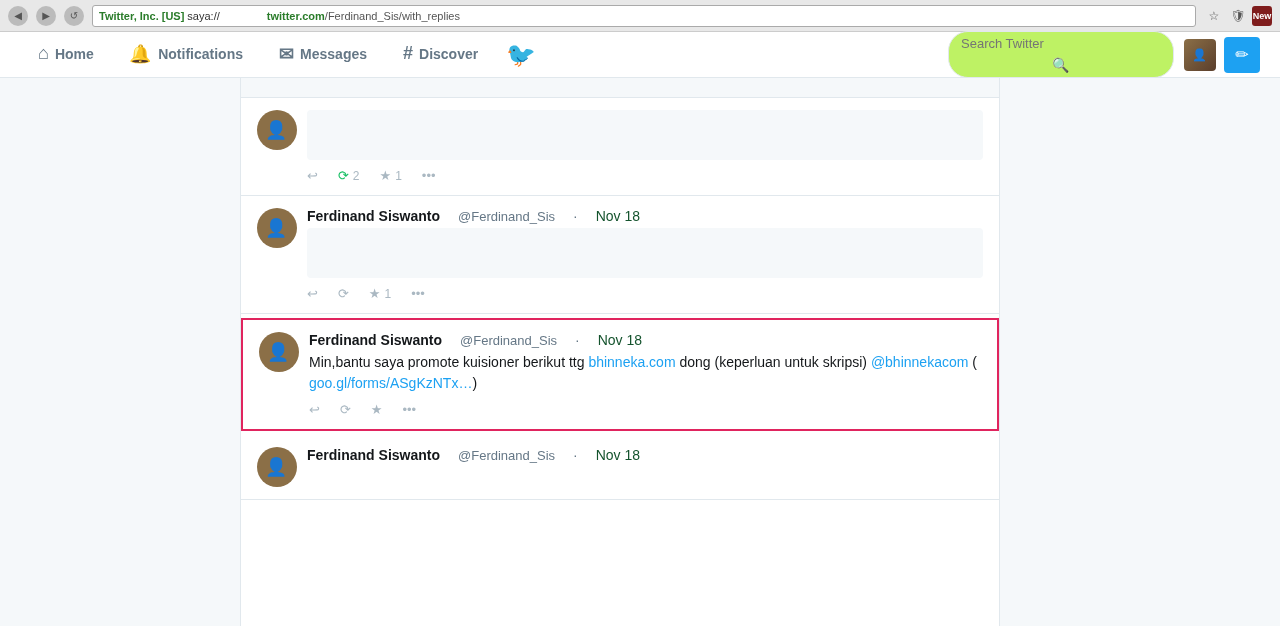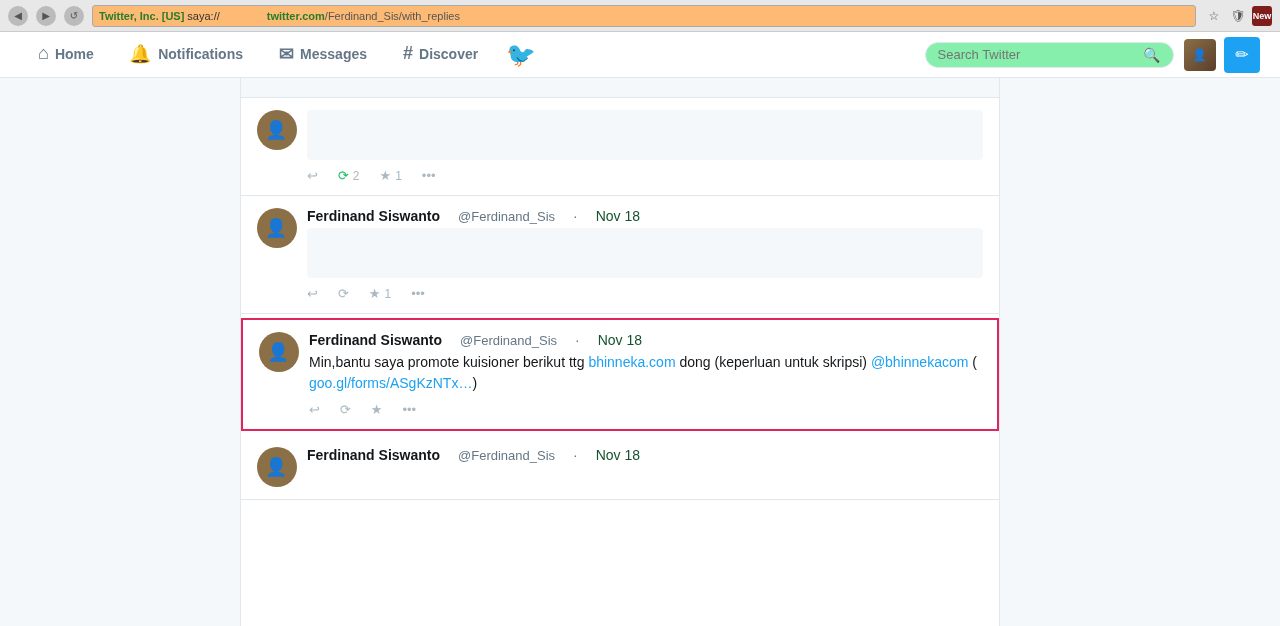--- a/index.html
+++ b/index.html
@@ -19,21 +19,21 @@
       width: 20px; height: 20px;
       background: #bbb;
       border-radius: 50%;
       display: flex; align-items: center; justify-content: center;
       cursor: pointer;
       font-size: 10px; color: #555;
     }
     .browser-url-bar {
       flex: 1;
       height: 22px;
-      background: #fdba74;
+      background: #ffffff;
       border: 1px solid #aaa;
       border-radius: 3px;
       display: flex; align-items: center;
       padding: 0 6px;
       font-size: 11px;
       color: #333;
     }
     .url-secure { color: #2a7c2a; font-weight: bold; margin-right: 3px; }
     .url-domain { color: #2a7c2a; font-weight: bold; padding-left: 47px; }
     .url-path { color: #555; }
@@ -59,26 +59,27 @@
       font-weight: bold;
       cursor: pointer;
       text-decoration: none;
       border-bottom: 2px solid transparent;
     }
     .nav-icon { font-size: 18px; }
     .twitter-logo-nav { color: #1da1f2; font-size: 24px; margin: 0 10px; }
 
     .search-container {
       display: flex; align-items: center;
-      background: #86efac;
+      background: #bef264;
       border: 1px solid #e1e8ed;
       border-radius: 20px;
       padding: 4px 12px;
       margin-left: auto;
       gap: 6px;
+      flex-direction: column;
     }
     .search-input {
       border: none; background: transparent;
       font-size: 13px; color: #333;
       outline: none; width: 200px;
     }
     .search-icon-btn { color: #657786; font-size: 14px; cursor: pointer; }
 
     .nav-profile-img {
       width: 32px; height: 32px;

